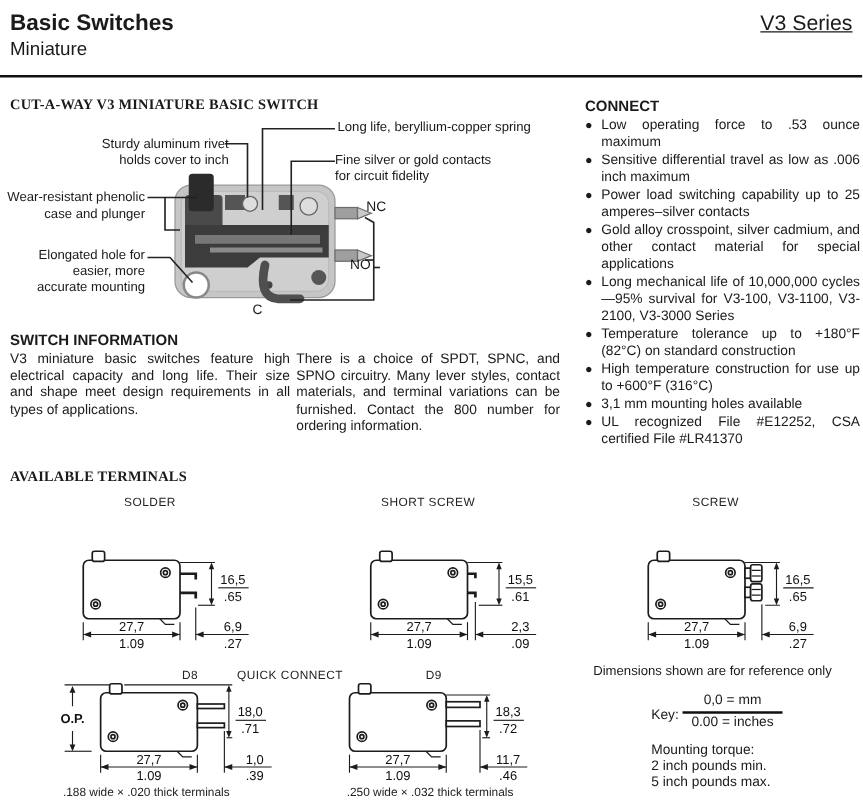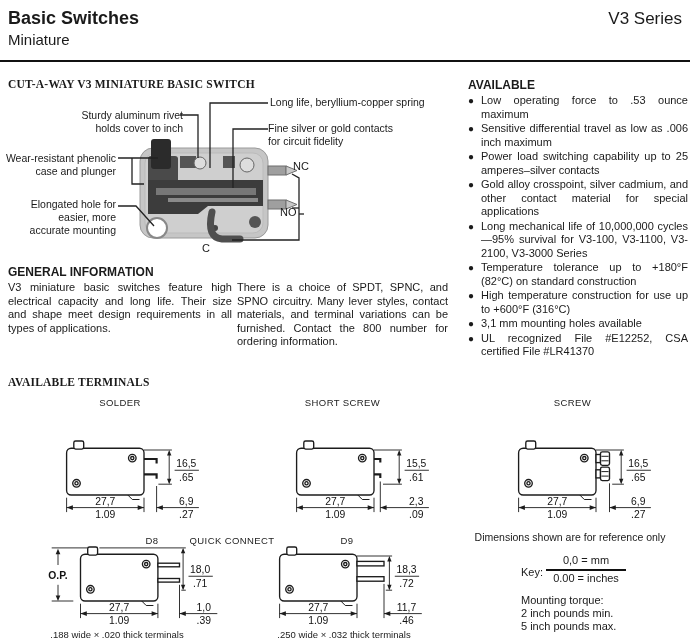--- a/index.html
+++ b/index.html
@@ -3,21 +3,21 @@
 <meta charset="utf-8">
 <style>
   html,body { margin:0; padding:0; background:#ffffff; }
   .page {
     position:relative; width:690px; height:643px; background:#fff;
     font-family:"Liberation Sans","DejaVu Sans",sans-serif; color:#1a1a1a;
     overflow:hidden;
   }
   .abs { position:absolute; }
   .h-title { font-size:18px; font-weight:bold; }
-  .h-series { font-size:17px; }
+  .h-series { font-size:17px;text-decoration:underline; }
   .h-sub { font-size:15px; }
   .rule { background:#111; height:2px; }
   .sec-head { font-size:11.5px; font-weight:bold; letter-spacing:.2px;font-family:Liberation Serif, serif; }
   .sec-head2 { font-size:12px; font-weight:bold; }
   .body-txt { font-size:11px; line-height:13.5px; text-align:justify; }
   .callout { position:absolute; font-size:10.5px; line-height:13px; white-space:pre-line; }
   .r { text-align:right; }
   .term-label { position:absolute; font-size:9.5px; letter-spacing:.4px; text-align:center; color:#222; }
   .cap { position:absolute; font-size:9.5px; text-align:center; color:#222; }
   .pin-label { position:absolute; font-size:11px; }
@@ -93,21 +93,21 @@
 for circuit fidelity</div>
   <div class="callout r" style="left:2px;top:198px;width:114px">Elongated hole for
 easier, more
 accurate mounting</div>
   <div class="callout r" style="left:2px;top:152px;width:114px">Wear-resistant phenolic
 case and plunger</div>
   <div class="pin-label" style="left:293px;top:160px">NC</div>
   <div class="pin-label" style="left:280px;top:206px">NO</div>
   <div class="pin-label" style="left:202px;top:242px">C</div>
 
-  <div class="abs sec-head2" style="left:468px;top:78px">AVAILABLE</div>
+  <div class="abs sec-head2" style="left:468px;top:78px">CONNECT</div>
   <div class="abs" style="left:468px;top:94px;width:220px">
     <ul class="feat">
       <li>
           <span class="b">●</span>
           <span class="t">Low operating force to .53 ounce maximum</span>
         </li>
       <li>
           <span class="b">●</span>
           <span class="t">Sensitive differential travel as low as .006 inch maximum</span>
         </li>
@@ -135,21 +135,21 @@
           <span class="b">●</span>
           <span class="t">3,1 mm mounting holes available</span>
         </li>
       <li>
           <span class="b">●</span>
           <span class="t">UL recognized File #E12252, CSA certified File #LR41370</span>
         </li>
     </ul>
   </div>
 
-  <div class="abs sec-head2" style="left:8px;top:265px">GENERAL INFORMATION</div>
+  <div class="abs sec-head2" style="left:8px;top:265px">SWITCH INFORMATION</div>
   <div class="abs body-txt" style="left:8px;top:281px;width:224px">V3 miniature basic switches feature high electrical capacity and long life. Their size and shape meet design requirements in all types of applications.</div>
   <div class="abs body-txt" style="left:237px;top:281px;width:211px">There is a choice of SPDT, SPNC, and SPNO circuitry. Many lever styles, contact materials, and terminal variations can be furnished. Contact the 800 number for ordering information.</div>
 
   <div class="abs sec-head" style="left:8px;top:376px">AVAILABLE TERMINALS</div>
 
   <div class="term-label" style="left:55px;top:397px;width:130px">SOLDER</div>
   <div class="term-label" style="left:270px;top:397px;width:145px">SHORT SCREW</div>
   <div class="term-label" style="left:505px;top:397px;width:135px">SCREW</div>
 
   <svg style="left:54px;top:432px;width:171px;height:90px" viewBox="0 0 190 100">

